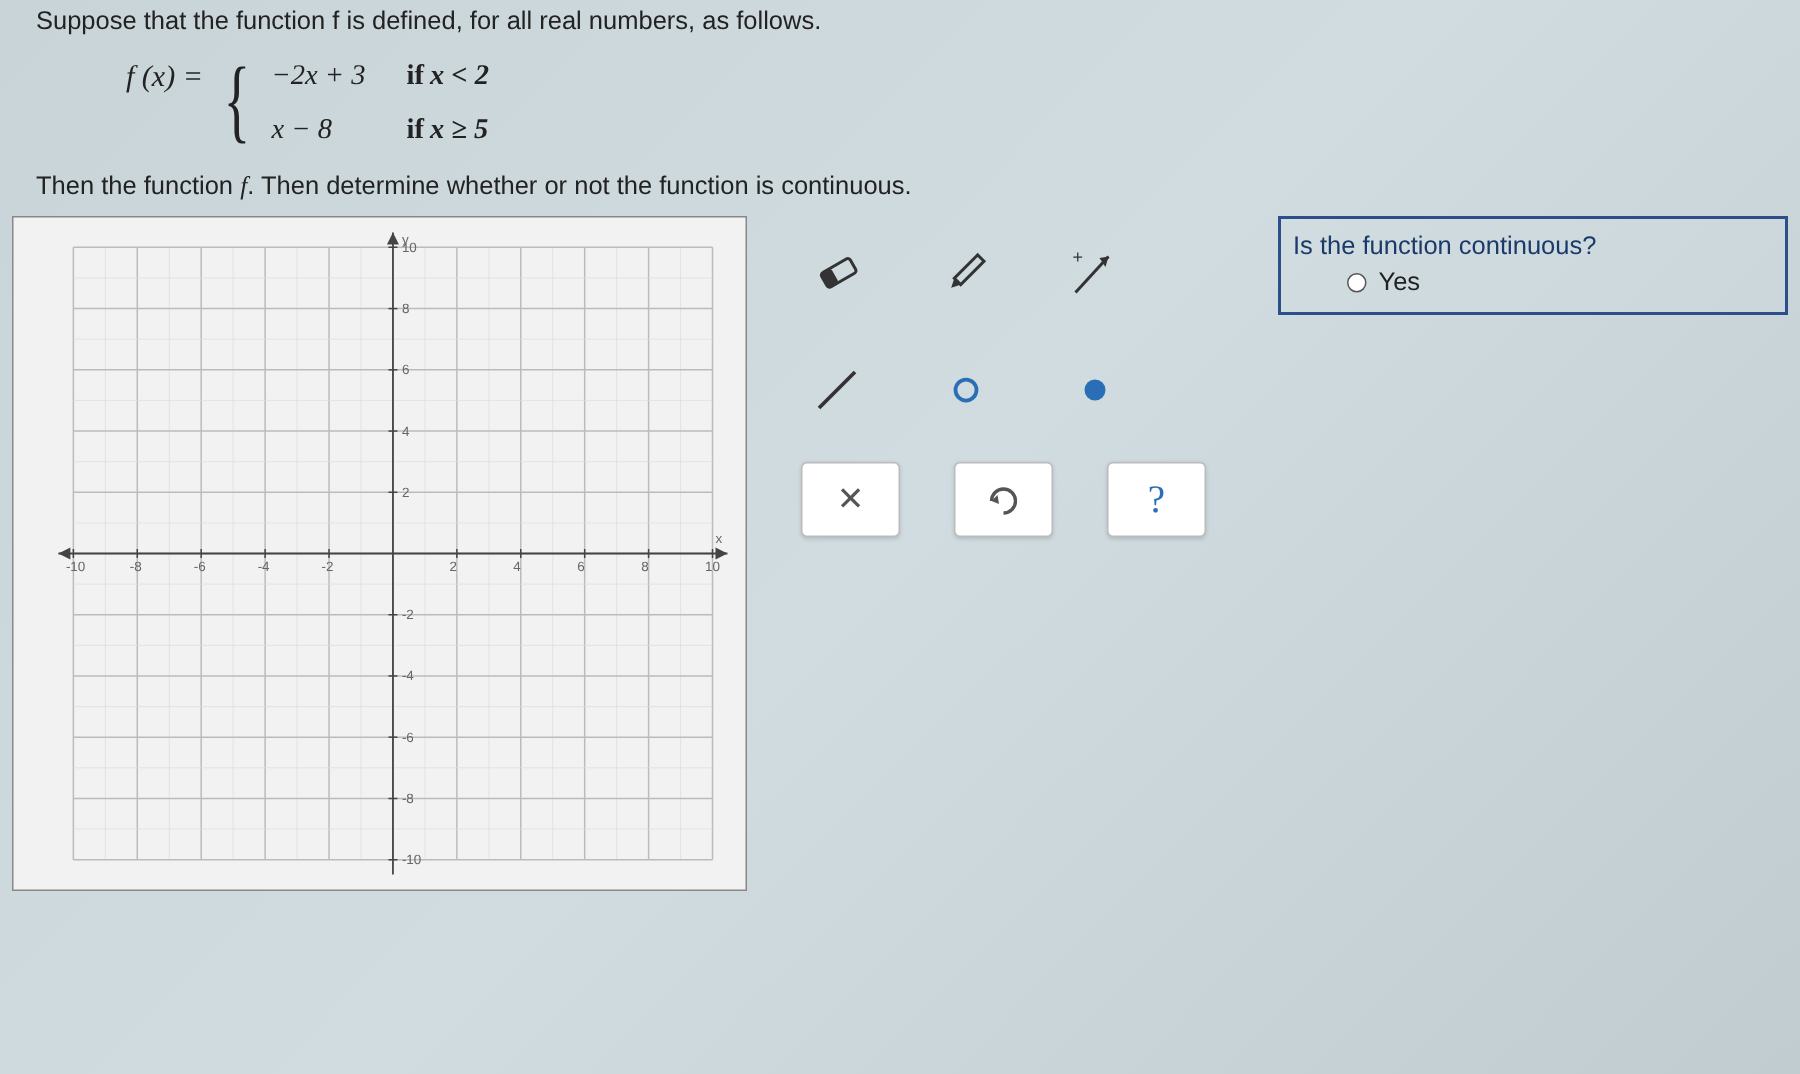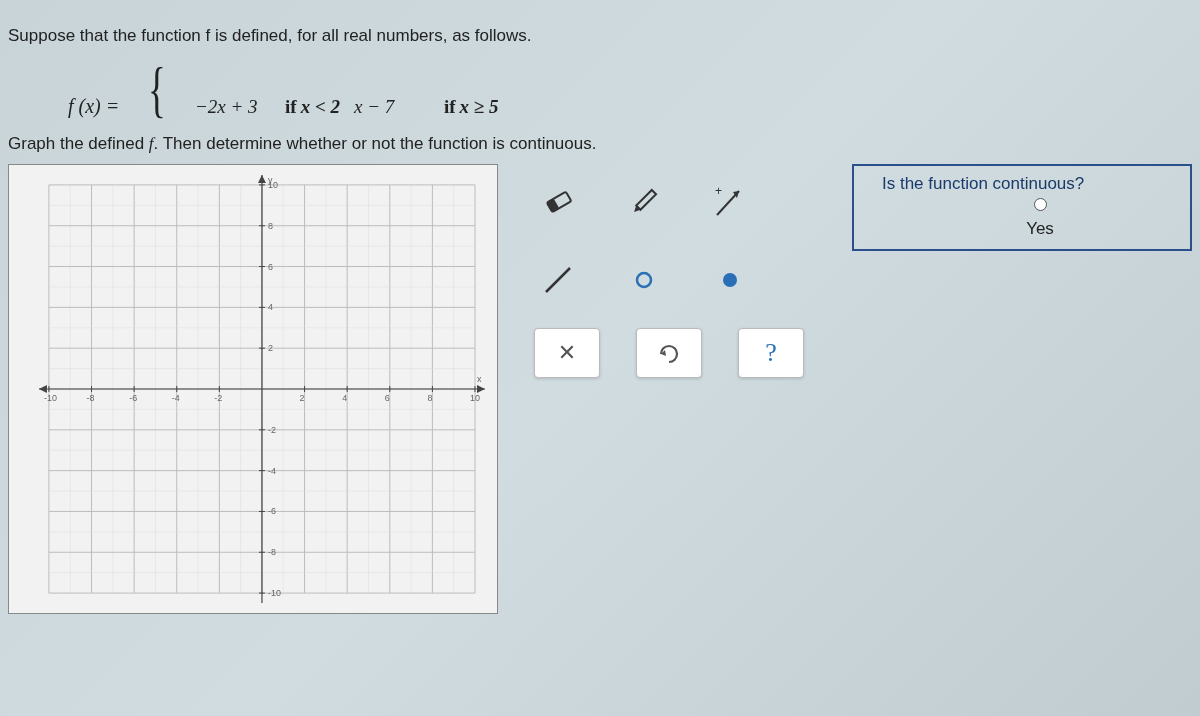--- a/index.html
+++ b/index.html
@@ -7,45 +7,44 @@
     margin: 0;
     font-family: Verdana, Geneva, sans-serif;
     background: linear-gradient(135deg, #c8d4d8 0%, #d0dce0 50%, #c0ccd0 100%);
     width: 1200px;
     height: 716px;
     overflow: hidden;
     position: relative;
     color: #222;
   }
   .problem-text {
-    padding: 4px 8px 0 8px;
+    padding: 4px 8px 0 24px;
     font-size: 17px;
-    margin-top: 22px;
   }
   .intro { margin-bottom: 10px; }
   .func-def {
     display: flex;
-    align-items: flex-end;
-    gap: 19px;
+    align-items: flex-start;
+    gap: 4px;
     font-family: "Times New Roman", serif;
     font-size: 20px;
     font-style: italic;
     margin: 16px 0 16px 60px;
   }
   .brace {
     font-size: 62px;
     font-weight: 300;
     line-height: 0.9;
     font-style: normal;
     margin: 0 4px;
     transform: scaleX(0.6);
   }
   .pieces {
     display: flex;
-    flex-direction: row;
+    flex-direction: column;
     gap: 14px;
     font-style: normal;
   }
   .pieces .row { display: flex; gap: 14px; font-family: "Times New Roman", serif; font-size: 19px; }
   .pieces .expr { font-style: italic; min-width: 76px; }
   .pieces .cond { font-style: normal; font-weight: bold; }
   .pieces .ifw { font-style: normal; margin-right: 4px; }
   .instr { margin: 8px 0 10px 0; font-size: 17px; }
   .fvar { font-style: italic; font-family: "Times New Roman", serif; }
   .bottom-row {
@@ -75,33 +74,32 @@
   }
   .tool-btn.boxed {
     border: 1px solid #bbb;
     background: #fff;
     width: 66px; height: 50px;
     box-shadow: 0 1px 3px rgba(0,0,0,.15);
   }
   .tool-row.second { margin-top: 6px; gap: 36px; margin-left: 14px; }
   .question-box {
     border: 2px solid #2a4f8a;
-    padding: 8px 28px;
+    padding: 8px 8px;
     background: rgba(255,255,255,0.05);
     width: 340px;
     font-size: 17px;
     color: #1a3a6a;
   }
   .question-box .q-title { margin-bottom: 4px; }
   .radio-opt {
     display: flex; align-items: center; gap: 8px;
     margin: 2px 0 2px 36px;
     cursor: pointer;
     color: #222;
-    flex-direction: column;
   }
   .radio-circ {
     width: 13px; height: 13px; border-radius: 50%;
     border: 1.5px solid #555; background: #fff;
   }
   .axis-label { font-size: 9px; fill: #666; font-family: Arial, sans-serif; }
   .grid-minor { stroke: #ddd; stroke-width: 0.5; }
   .grid-major { stroke: #bbb; stroke-width: 1; }
   .axis-line { stroke: #444; stroke-width: 1.2; }
   .tick { stroke: #444; stroke-width: 1; }
@@ -114,28 +112,28 @@
 
   <div class="func-def">
     <span>f (x) =</span>
     <span class="brace">{</span>
     <span class="pieces">
       <span class="row">
         <span class="expr">−2x + 3</span>
         <span class="cond"><span class="ifw">if</span><span class="expr">x &lt; 2</span></span>
       </span>
       <span class="row">
-        <span class="expr">x − 7</span>
+        <span class="expr">x − 8</span>
         <span class="cond"><span class="ifw">if</span><span class="expr">x ≥ 5</span></span>
       </span>
     </span>
   </div>
 
   <div class="instr">
-    <span>Graph the defined </span><span class="fvar">f</span><span>. Then determine whether or not the function is continuous.</span>
+    <span>Then the function </span><span class="fvar">f</span><span>. Then determine whether or not the function is continuous.</span>
   </div>
 </div>
 
 <div class="bottom-row">
   <div class="graph-panel">
     <svg viewBox="0 0 490 450">
       <g id="grid">
           <line x1="40" x2="40" y1="20" y2="430" class="grid-major"></line>
           <line x1="61.400000000000006" x2="61.400000000000006" y1="20" y2="430" class="grid-minor"></line>
           <line x1="82.80000000000001" x2="82.80000000000001" y1="20" y2="430" class="grid-major"></line>

